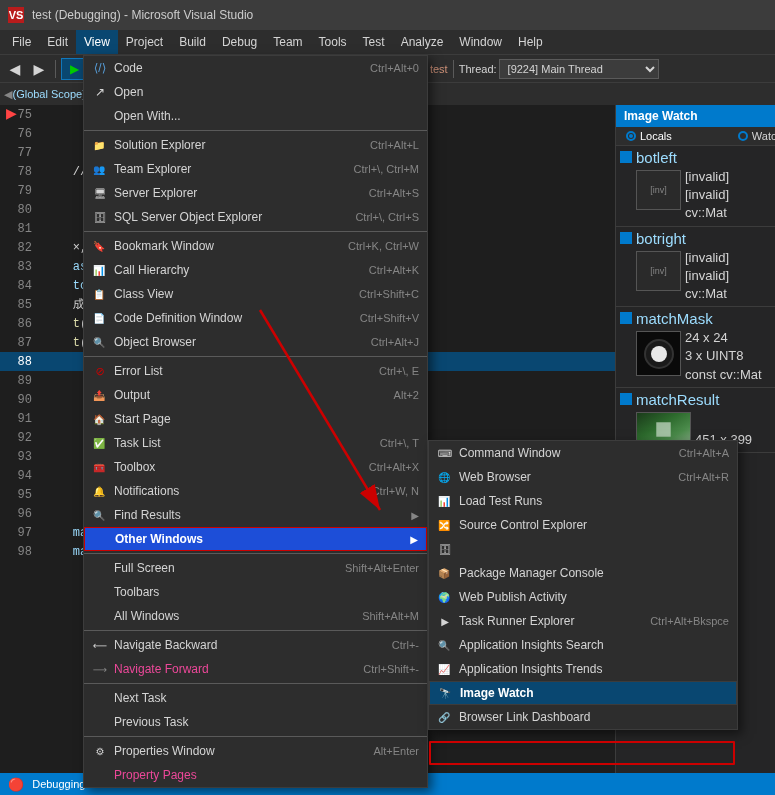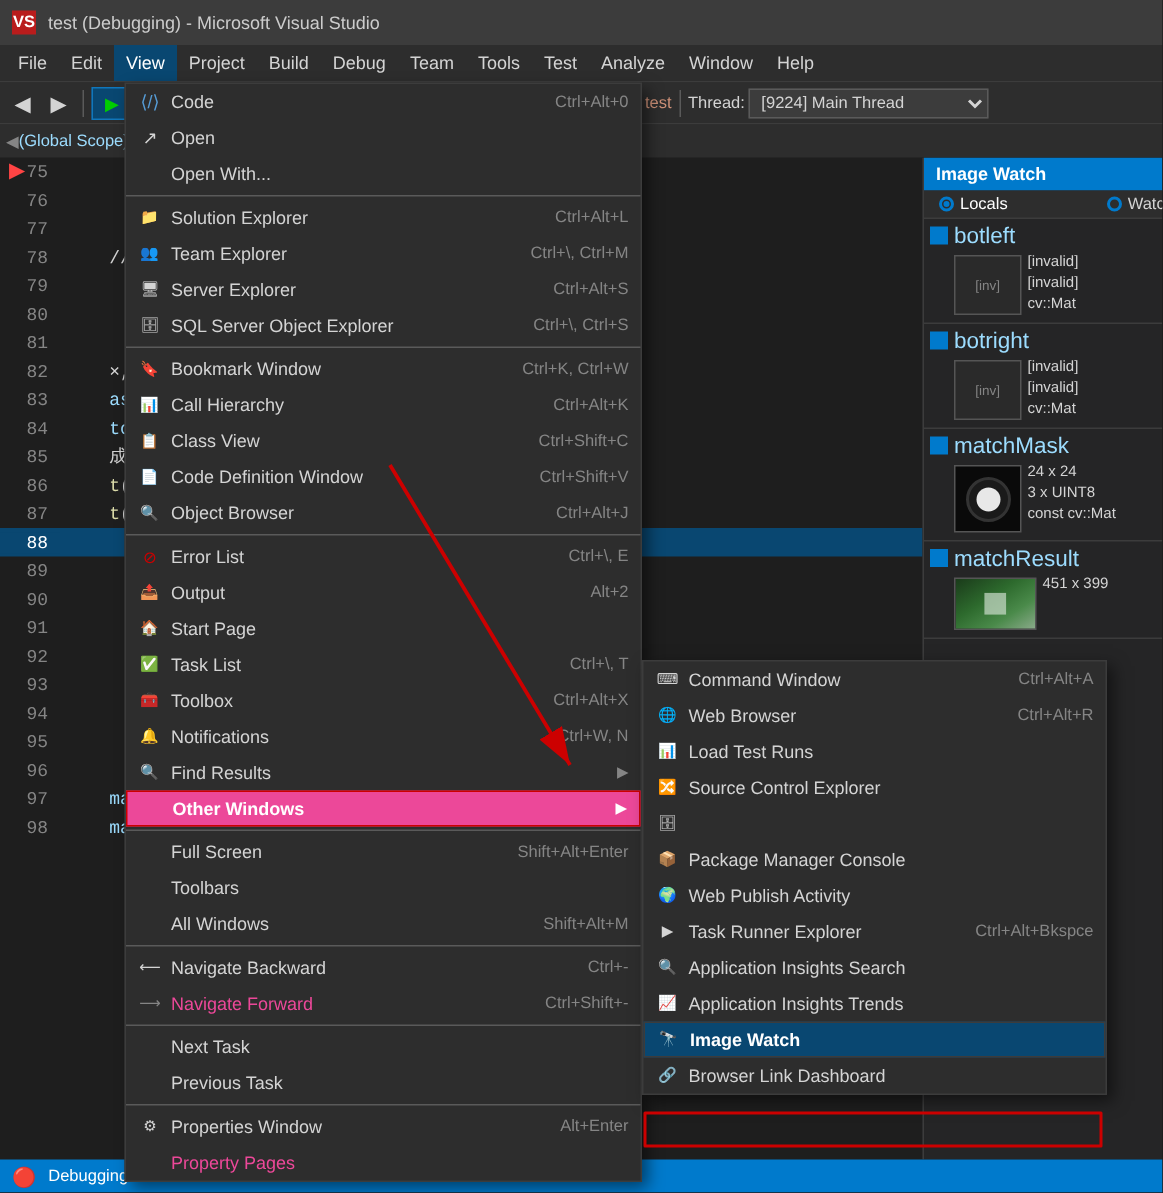--- a/index.html
+++ b/index.html
@@ -204,21 +204,21 @@
       border: 1px solid #5a5a5a;
       display: flex;
       align-items: center;
       justify-content: center;
       font-size: 9px;
       color: #9cdcfe;
       margin: 2px 0;
       flex-shrink: 0;
     }
     .watch-info {
-      font-size: 10px;
+      font-size: 13px;
       color: #d4d4d4;
       line-height: 1.4;
     }
 
     
     .dropdown-menu {
       position: absolute;
       left: 83px;
       top: 55px;
       width: 345px;
@@ -584,21 +584,21 @@
               24 x 24<br>3 x UINT8<br>const cv::Mat
             </div>
           </div>
         </div>
       </div>
 
       <div class="watch-item">
         <div class="watch-checkbox"></div>
         <div class="watch-item-content">
           <div class="watch-item-name">matchResult</div>
-          <div style="display:flex;gap:4px;margin-top:2px;">
+          <div style="display:flex;gap:4px;margin-top:2px;align-items:flex-end;">
             <div class="watch-thumbnail" style="width:55px;height:35px;background:#2a2a2a;border:1px solid #555;overflow:hidden;">
 
               <svg width="55" height="35" viewBox="0 0 55 35">
                 <defs>
                   <linearGradient id="hm" x1="0" y1="0" x2="1" y2="1">
                     <stop offset="0%" stop-color="#1a3a1a"></stop>
                     <stop offset="40%" stop-color="#2d6a2d"></stop>
                     <stop offset="70%" stop-color="#4a8a4a"></stop>
                     <stop offset="100%" stop-color="#8aaa8a"></stop>
                   </linearGradient>
@@ -734,21 +734,21 @@
     <span class="dropdown-item-label">Notifications</span>
     <span class="dropdown-item-shortcut">Ctrl+W, N</span>
   </div>
 
   <div class="dropdown-item">
     <div class="dropdown-item-icon" style="font-size:10px;">🔍</div>
     <span class="dropdown-item-label">Find Results</span>
     <span class="dropdown-item-arrow">▶</span>
   </div>
 
-  <div class="dropdown-item highlighted" style="background:#ec4899;border:1px solid #cc0000;">
+  <div class="dropdown-item highlighted" style="background:#1d4ed8;border:1px solid #cc0000;">
     <div class="dropdown-item-icon"></div>
     <span class="dropdown-item-label" style="color:white;font-weight:bold;">Other Windows</span>
     <span class="dropdown-item-arrow" style="color:white;">▶</span>
   </div>
 
   <div class="dropdown-separator"></div>
 
   <div class="dropdown-item">
     <div class="dropdown-item-icon"></div>
     <span class="dropdown-item-label">Full Screen</span>

